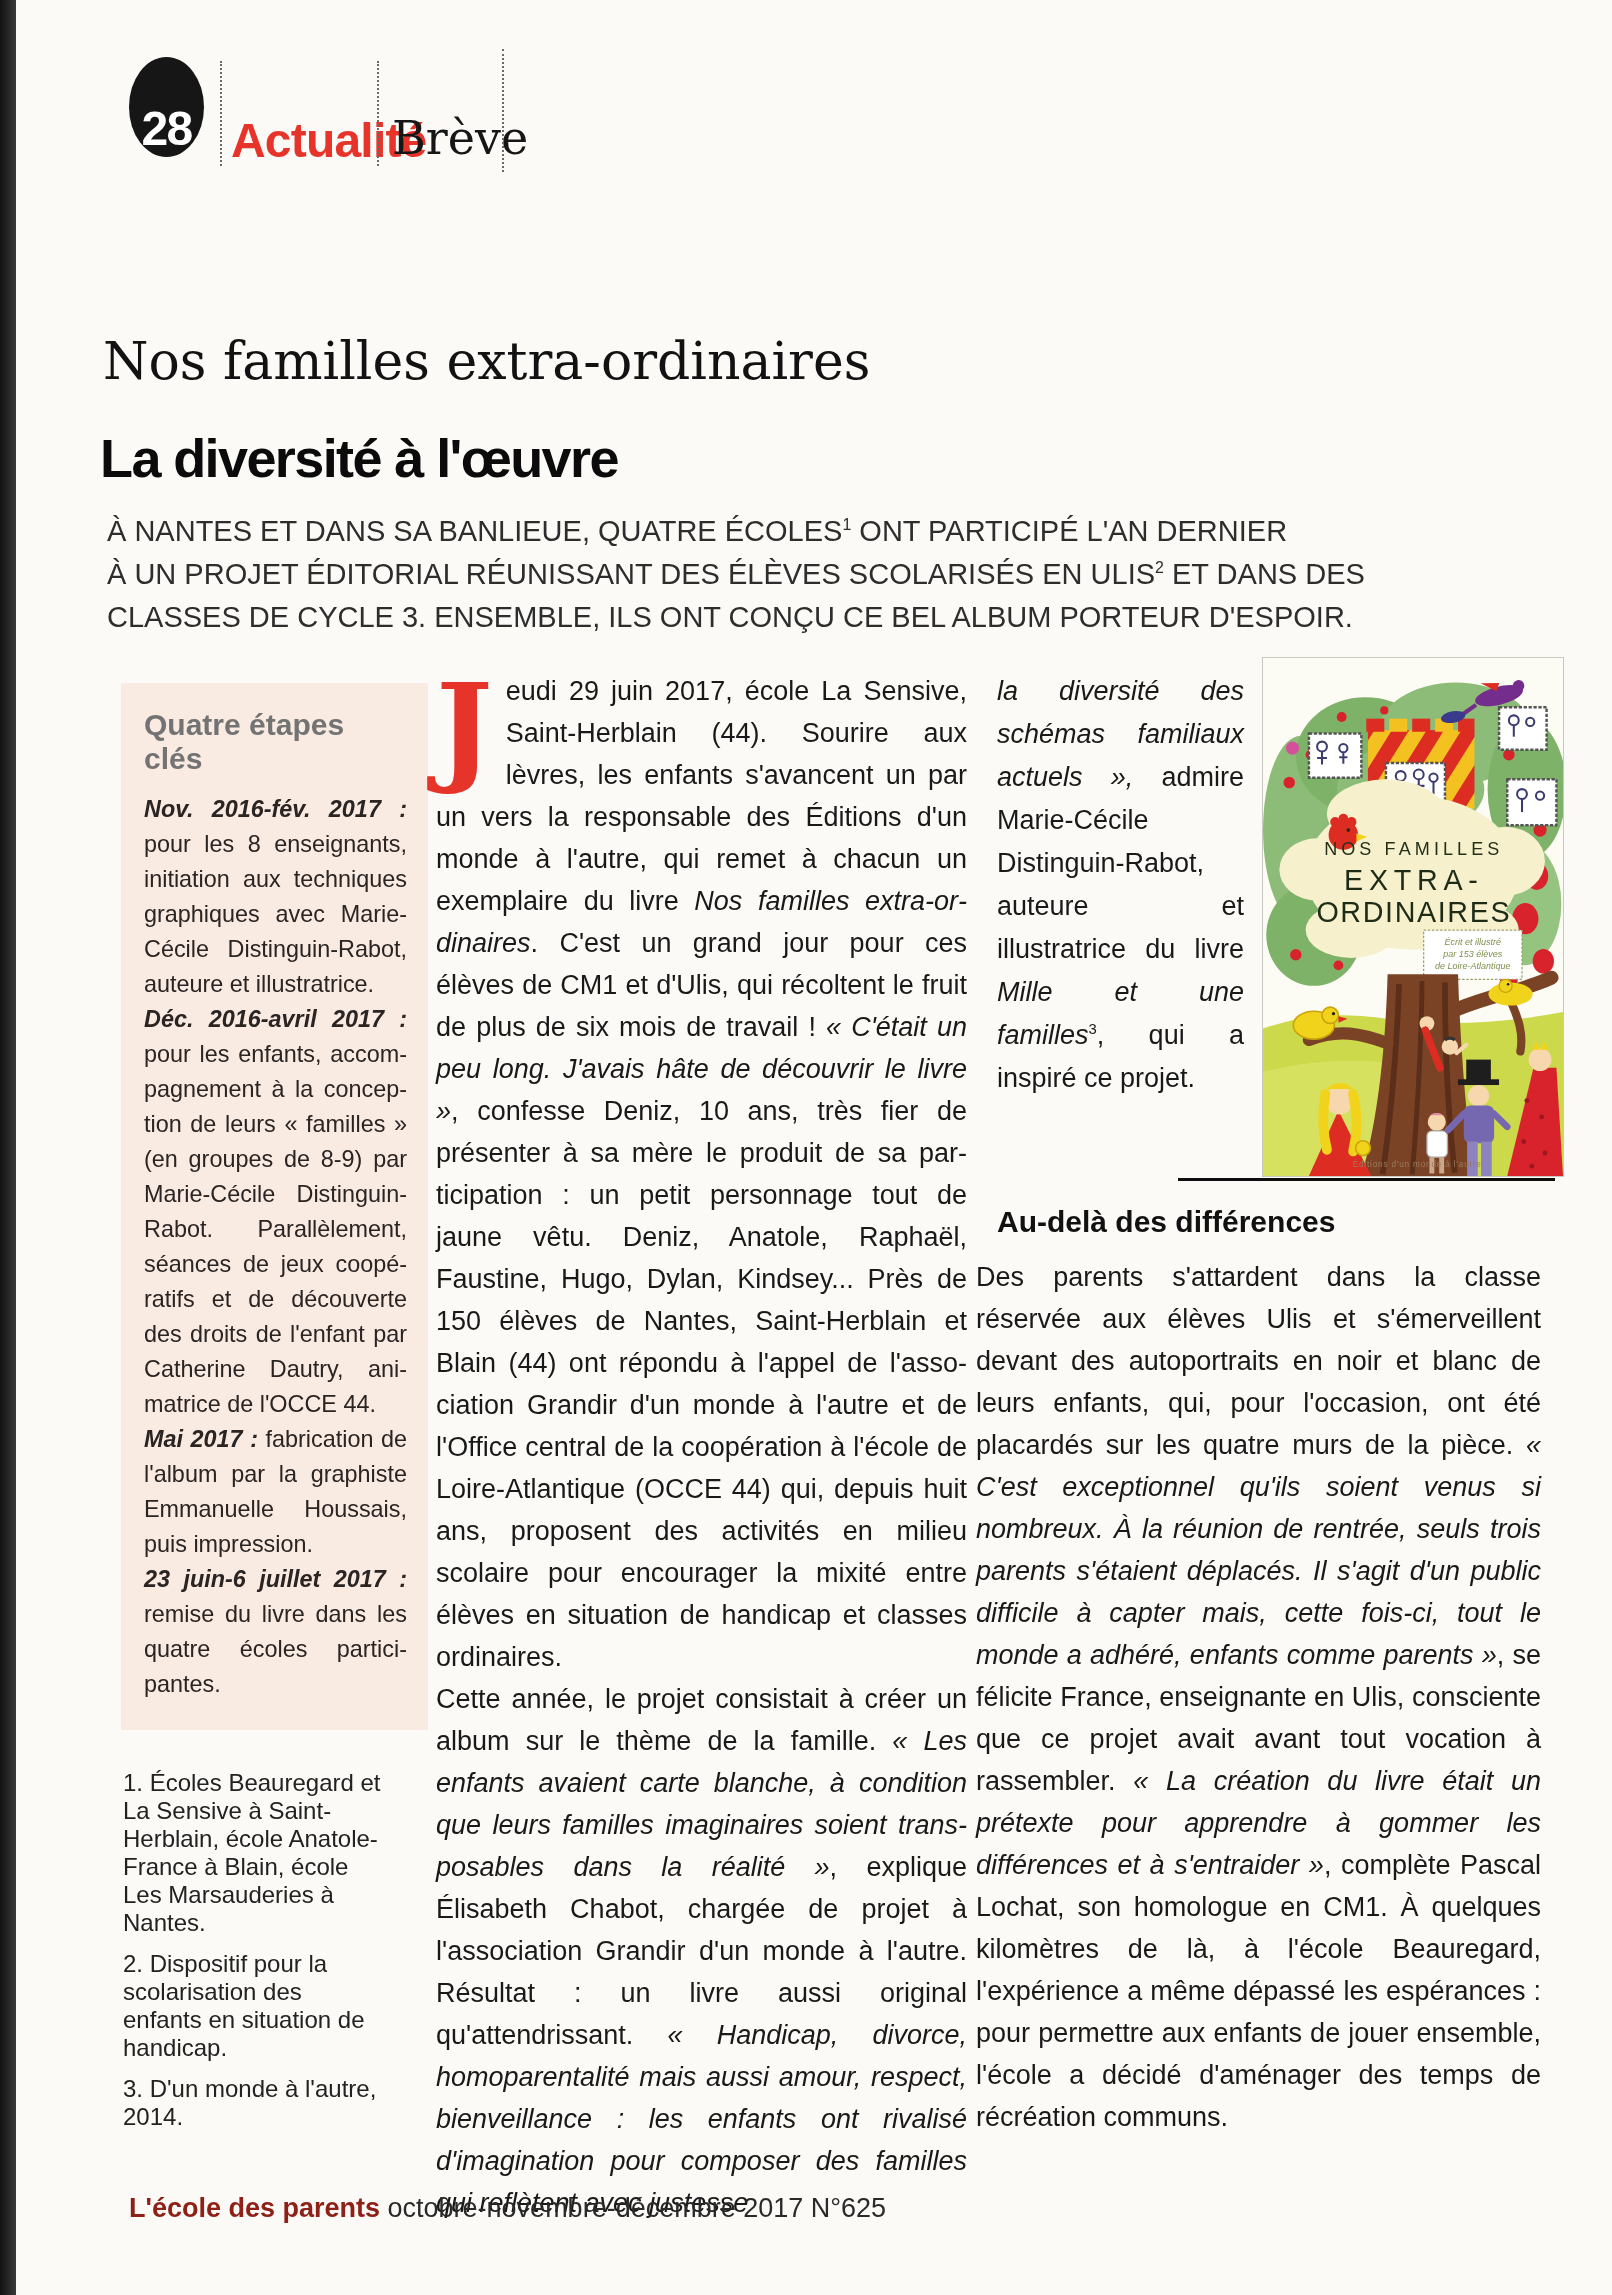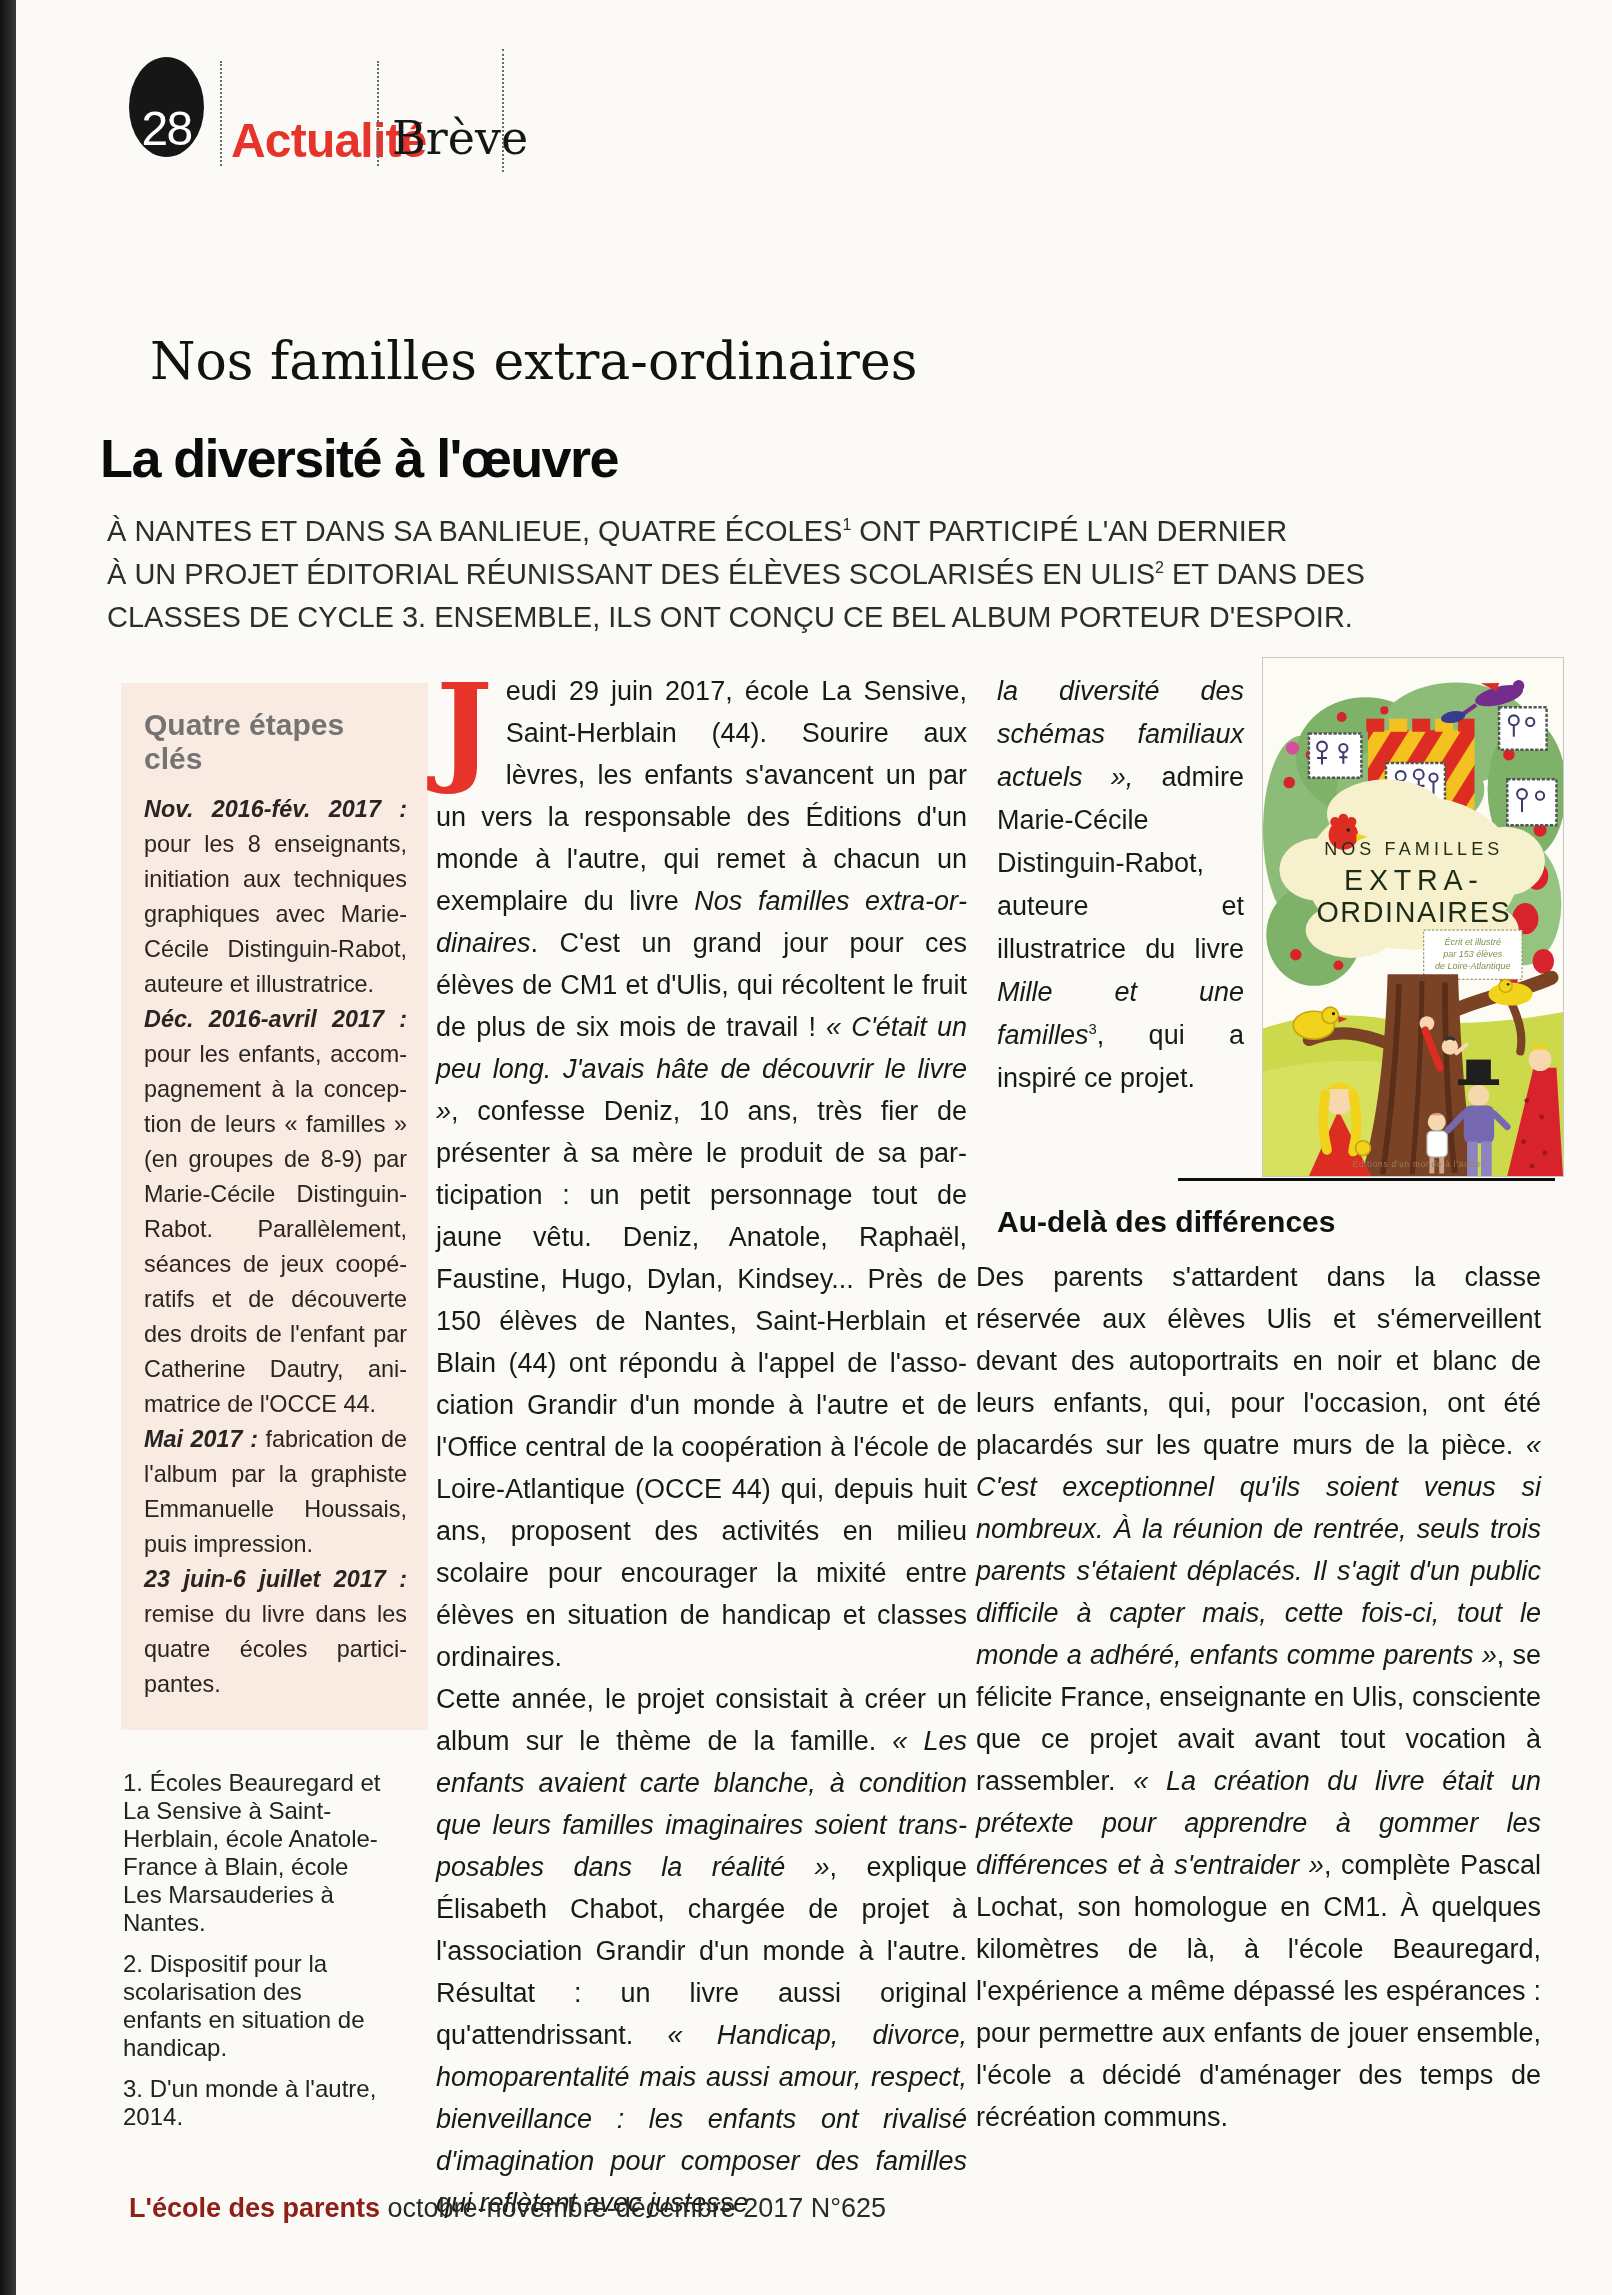--- a/index.html
+++ b/index.html
@@ -4,29 +4,29 @@
 <style>
   html,body{margin:0;padding:0;background:#e8e6e2;}
   .page{position:relative;width:1613px;height:2295px;background:#fbfaf6;overflow:hidden;
         font-family:"Liberation Sans",sans-serif;color:#1c1c1c;}
   .abs{position:absolute;}
   
   .scan-edge{left:0;top:0;width:16.4px;height:2295px;background:linear-gradient(90deg,#111,#3a3a3a);}
   
   .badge{left:129px;top:57px;width:75px;height:100px;background:#161616;border-radius:50%;
          display:flex;align-items:center;justify-content:center;padding-top:21px;box-sizing:border-box;}
-  .badge span{color:#fff;font-size:48px;font-weight:400;letter-spacing:-1.6px;margin-top:22px;}
+  .badge span{color:#fff;font-size:48px;font-weight:700;letter-spacing:-1.6px;margin-top:22px;}
   .vrule{width:0;border-left:2.5px dotted #6a6a6a;}
   .v1{left:220px;top:61px;height:105px;}
   .v2{left:377px;top:61px;height:105px;}
   .v3{left:502px;top:49px;height:123px;}
   .section-label{left:231px;top:113px;font-size:48px;font-weight:700;color:#e7342b;letter-spacing:-0.8px;}
   .rubric-label{left:392px;top:111px;font-family:"DejaVu Serif",serif;font-size:46px;color:#161616;}
   
-  .kicker{left:103px;top:331px;font-family:"DejaVu Serif",serif;font-size:52px;color:#121212;letter-spacing:0px;margin-left:47px;}
+  .kicker{left:103px;top:331px;font-family:"DejaVu Serif",serif;font-size:52px;color:#121212;letter-spacing:0px;}
   .title{left:100px;top:403px;font-size:54px;font-weight:700;color:#0b0b0b;letter-spacing:-1.6px;margin-top:24px;}
   
   .standfirst{left:107px;top:510px;width:1475px;font-size:29px;line-height:43px;color:#2d2d2d;
               letter-spacing:0px;}
   .standfirst .std-line{white-space:nowrap;}
   sup{font-size:0.55em;vertical-align:super;line-height:0;}
   
   .sidebar{left:121px;top:683px;width:307px;background:#f9eae2;box-sizing:border-box;
            padding:24.6px 21px 28px 23px;}
   .sidebar-title{color:#737373;font-size:30px;font-weight:700;margin:0 0 16.4px 0;}

